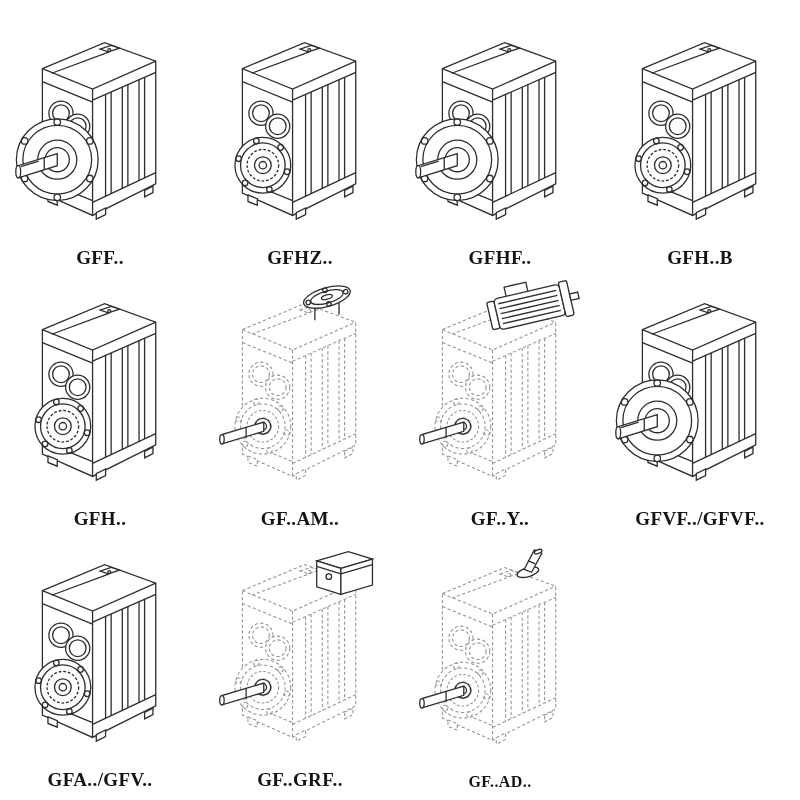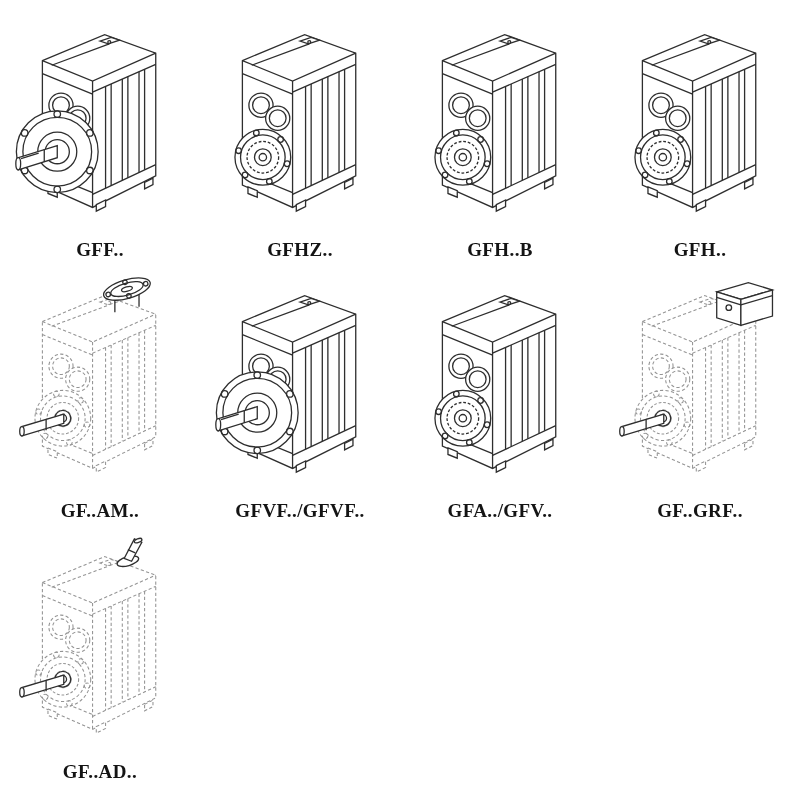--- a/index.html
+++ b/index.html
@@ -1,17 +1,17 @@
 <!DOCTYPE html>
 <html><head>
 <meta charset="utf-8">
 <style>
   html,body{margin:0;padding:0;background:#ffffff;}
   body{width:800px;height:800px;overflow:hidden;font-family:"Liberation Serif",serif;}
-  .grid{display:grid;grid-template-columns:repeat(4,200px);padding:2px 0 0 0;}
+  .grid{display:grid;grid-template-columns:repeat(4,200px);padding:10px 0 0 0;}
   .cell{display:flex;flex-direction:column;align-items:center;justify-content:flex-end;margin:0;padding:1px 0 2px 0;}
   .drawing{width:186px;height:236px;display:block;}
   .label{font-weight:bold;font-size:19px;color:#141414;letter-spacing:.4px;line-height:1.1;margin-top:1px;white-space:nowrap;}
   .cell:nth-child(11) .label,.cell:nth-child(12) .label{font-size:16px;}
   .cell:nth-child(12){border-left:1px solid #c9c9c9;border-top:4px solid #14532d;}
   
   use.solid{stroke:#2e2e2e;stroke-width:1.4;color:#2e2e2e;}
   use.dashed{stroke:#949494;stroke-width:1.15;stroke-dasharray:3.5 2.5;color:#949494;}
   .defs-holder{position:absolute;width:0;height:0;overflow:hidden;}
 </style>
@@ -168,20 +168,26 @@
   </figure>
 
 
   <figure class="cell">
     <svg class="drawing" viewBox="0 -14 200 254">
         <use href="#sym-hollow-bore"></use>
       </svg>
     <figcaption class="label">GFHZ..</figcaption>
   </figure>
 
+  <figure class="cell">
+    <svg class="drawing" viewBox="0 -14 200 254">
+        <use href="#sym-flange-shaft"></use>
+      </svg>
+    <figcaption class="label">GFHF..</figcaption>
+  </figure>
 
   <figure class="cell">
     <svg class="drawing" viewBox="0 -14 200 254">
         <use href="#sym-hollow-bore"></use>
       </svg>
     <figcaption class="label">GFH..B</figcaption>
   </figure>
 
   <figure class="cell">
     <svg class="drawing" viewBox="0 -14 200 254">
@@ -190,20 +196,26 @@
     <figcaption class="label">GFH..</figcaption>
   </figure>
 
   <figure class="cell">
     <svg class="drawing" viewBox="0 -14 200 254">
         <use href="#sym-dash-flange-top"></use>
       </svg>
     <figcaption class="label">GF..AM..</figcaption>
   </figure>
 
+  <figure class="cell">
+    <svg class="drawing" viewBox="0 -14 200 254">
+        <use href="#sym-dash-motor"></use>
+      </svg>
+    <figcaption class="label">GF..Y..</figcaption>
+  </figure>
 
   <figure class="cell">
     <svg class="drawing" viewBox="0 -14 200 254">
         <use href="#sym-flange-shaft"></use>
       </svg>
     <figcaption class="label">GFVF../GFVF..</figcaption>
   </figure>
 
   <figure class="cell">
     <svg class="drawing" viewBox="0 -14 200 254">

